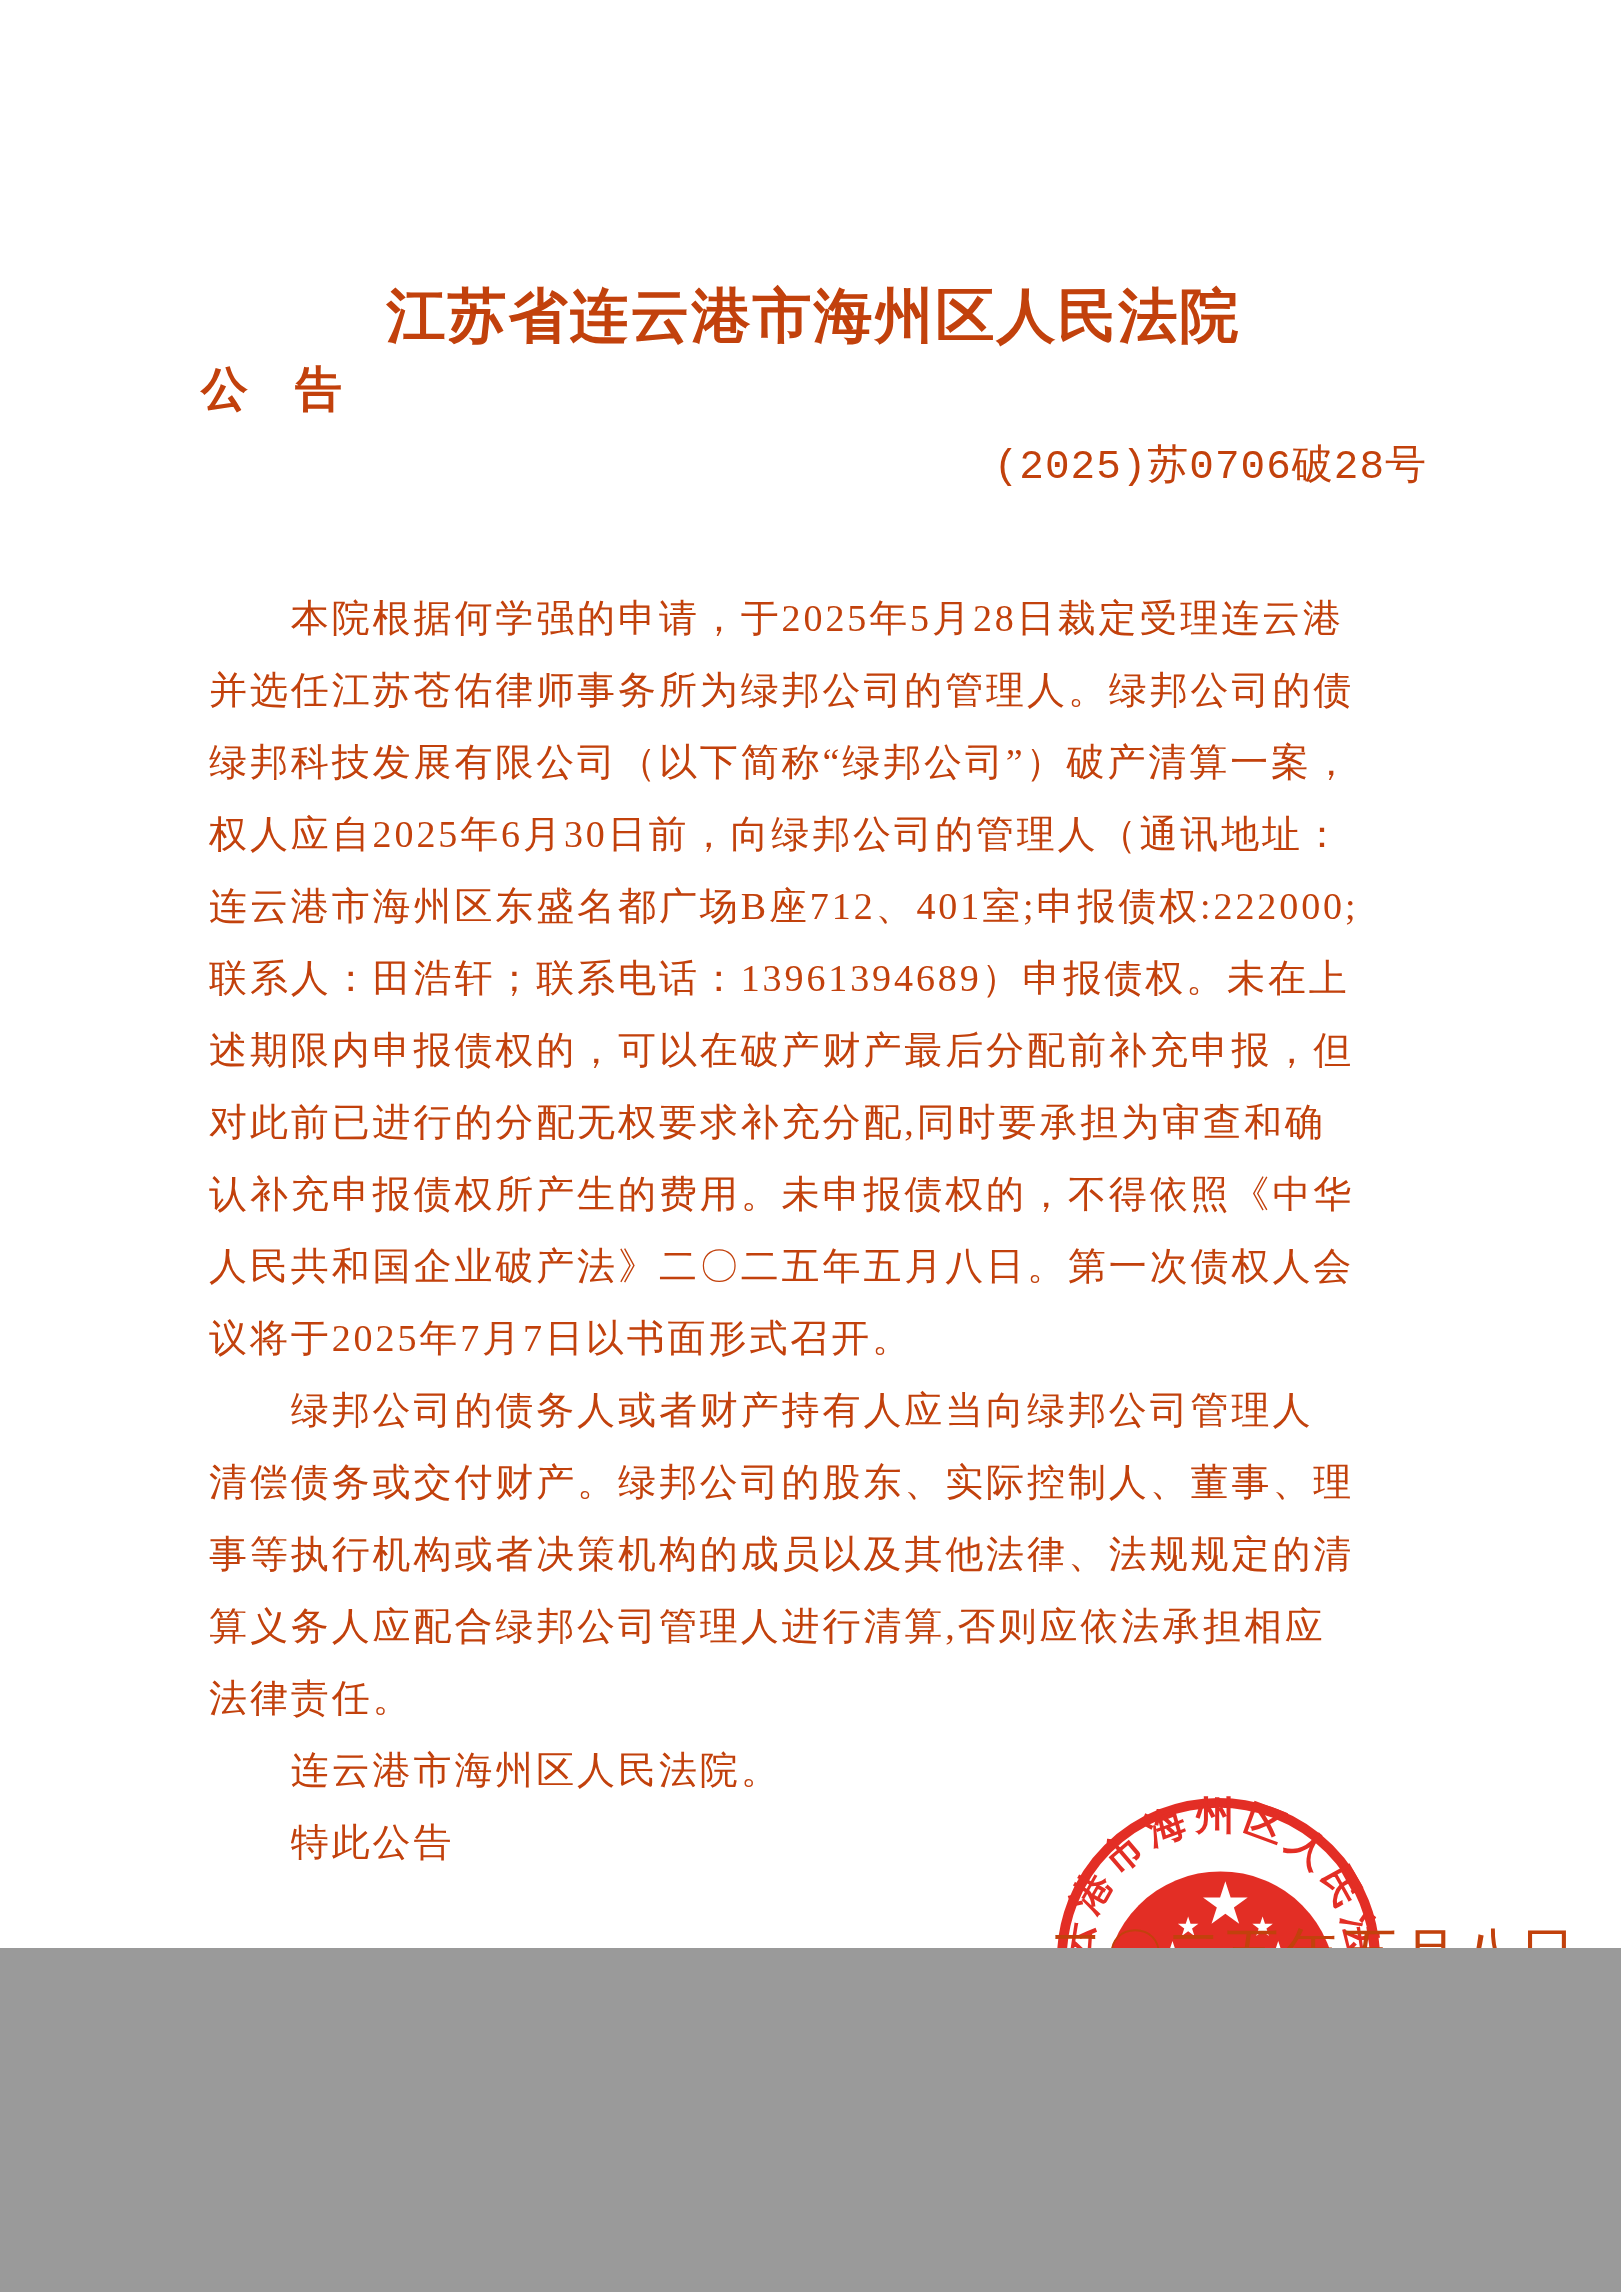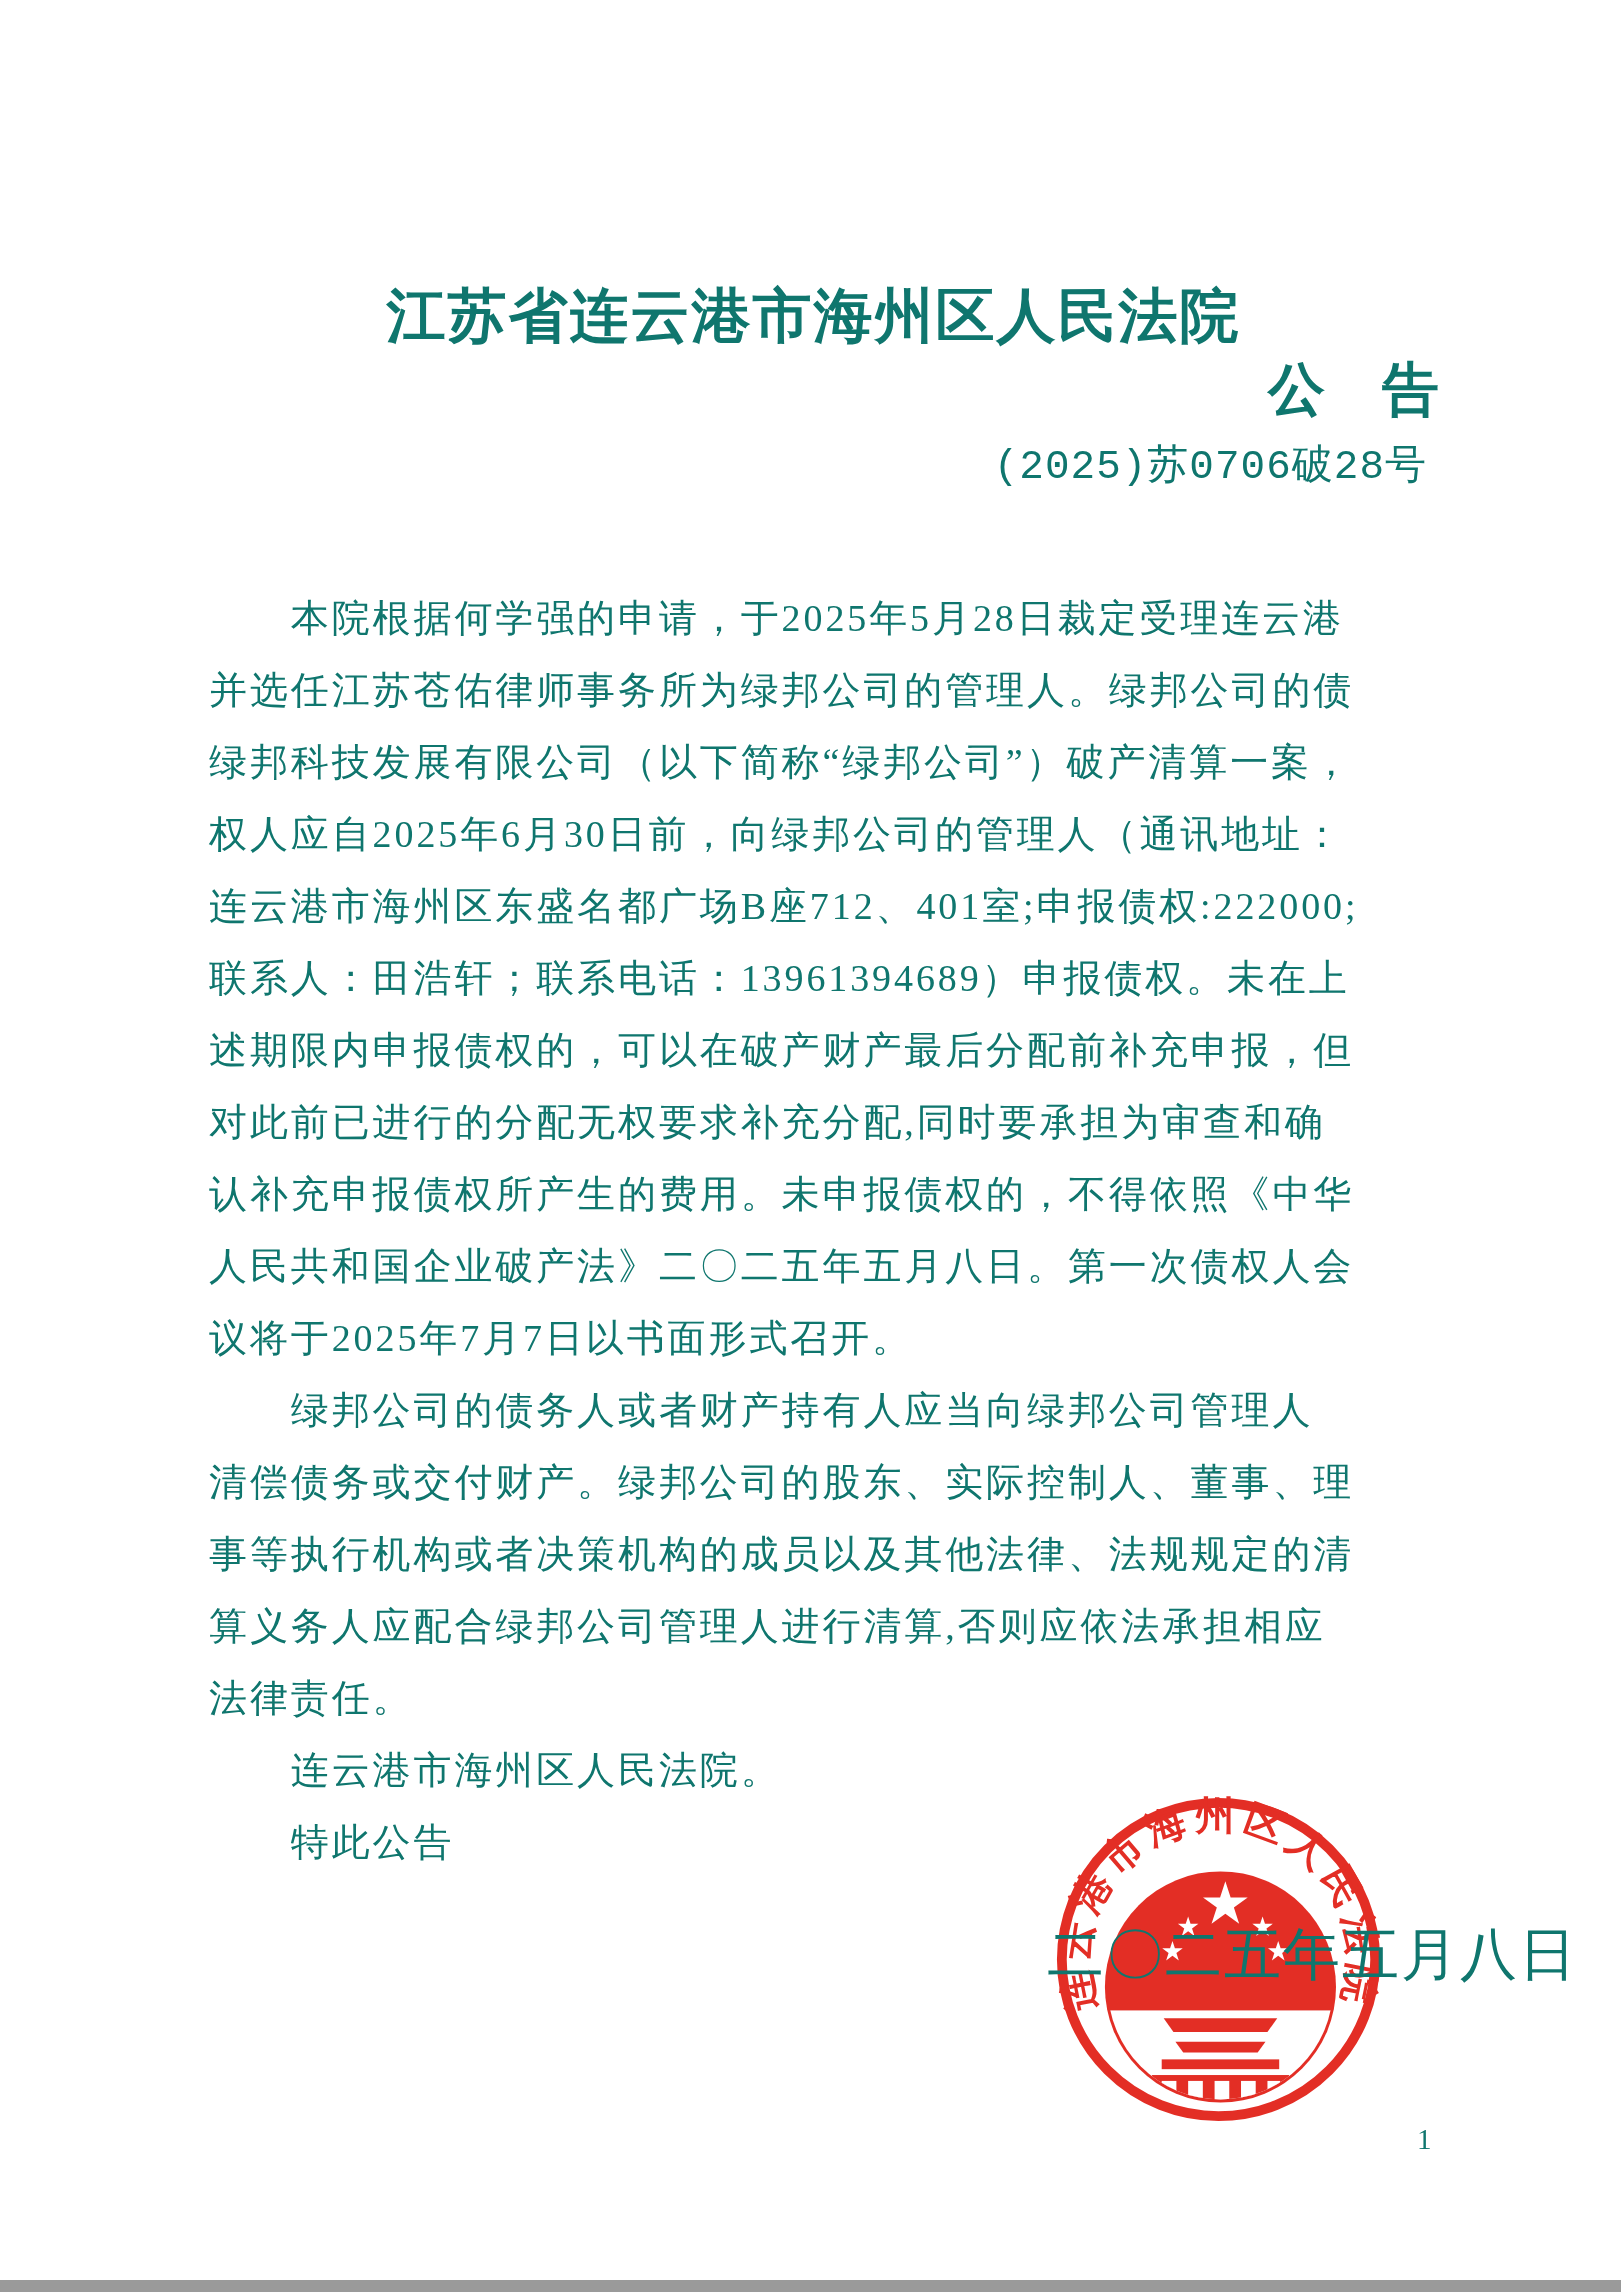--- a/index.html
+++ b/index.html
@@ -1,26 +1,26 @@
 <!DOCTYPE html>
 <html><head>
 <meta charset="utf-8">
 <style>
   html,body{margin:0;padding:0;background:#9a9a9a;}
   .page{
-    position:relative;width:1621px;height:2280px;background:#ffffff;overflow:hidden;
-    font-family:"Liberation Serif","DejaVu Serif",serif;color:#0f766e;margin:0 auto;
+    position:relative;width:1621px;height:1948px;background:#ffffff;overflow:hidden;
+    font-family:"Liberation Serif","DejaVu Serif",serif;color:#c2410c;margin:0 auto;
   }
   .court-name{
     position:absolute;top:282px;left:201px;width:1225px;text-align:center;
     font-size:59px;font-weight:700;letter-spacing:2px;line-height:69px;white-space:nowrap;
   }
   .doc-title{
-    position:absolute;top:357px;left:214px;width:1225px;text-align:right;
-    font-size:57px;font-weight:700;line-height:65px;white-space:nowrap;
+    position:absolute;top:357px;left:201px;width:1225px;text-align:left;
+    font-size:47px;font-weight:700;line-height:65px;white-space:nowrap;
   }
   .case-number{
     position:absolute;top:443px;right:194px;font-size:41px;line-height:49px;letter-spacing:1px;white-space:nowrap;font-family:Liberation Mono, monospace;
   }
   .body-block{position:absolute;top:582px;left:209px;width:1227px;z-index:1;}
   .body-line{
     height:72px;line-height:72px;font-size:38px;letter-spacing:2.9px;white-space:nowrap;
   }
   .date-line{
     position:absolute;top:1931px;left:1047px;font-size:57px;line-height:47px;

